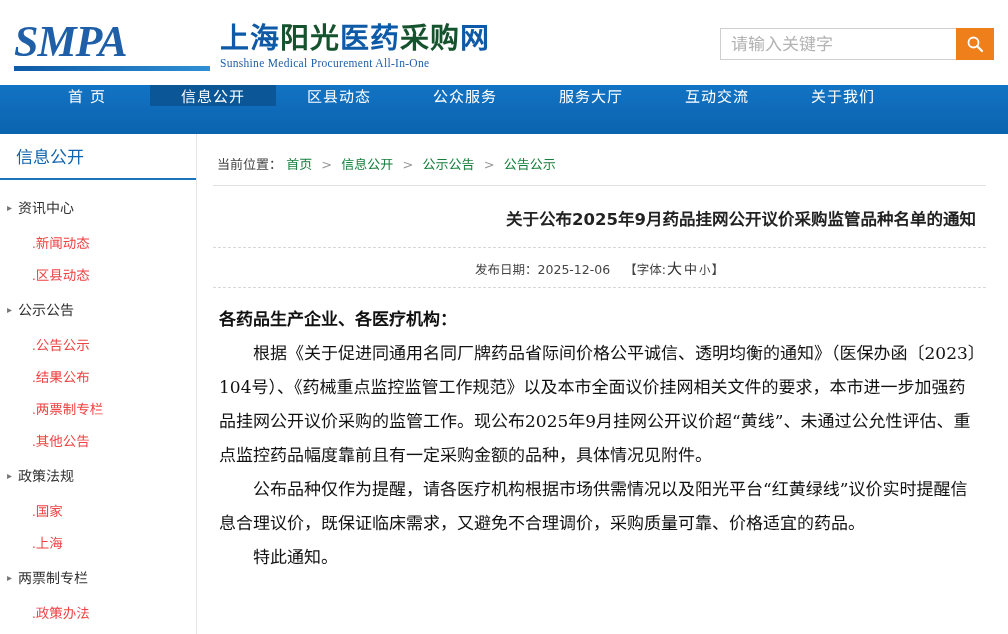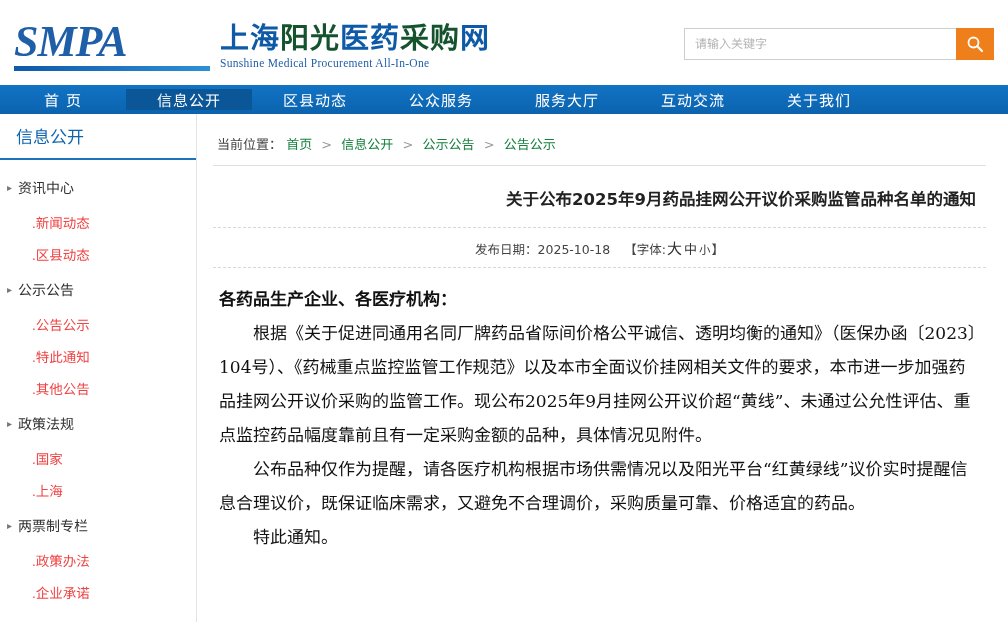--- a/index.html
+++ b/index.html
@@ -71,50 +71,51 @@
 
   .search-box {
     position: absolute;
     right: 14px;
     top: 28px;
     display: flex;
     align-items: stretch;
     height: 32px;
   }
   .search-input {
-    width: 272px;
+    width: 236px;
     height: 32px;
     box-sizing: border-box;
     border: 1px solid #cfcfcf;
     border-right: none;
     padding: 0 10px;
-    font-size: 12px;
+    font-size: 17px;
     color: #333;
     font-family: "DejaVu Sans", sans-serif;
     outline: none;
   }
   .search-input::placeholder { color: #b3b3b3; }
   .search-btn {
     width: 38px;
     height: 32px;
     background: #ef7f1a;
     border: none;
     cursor: pointer;
     display: flex;
     align-items: center;
     justify-content: center;
   }
   .search-btn svg { display: block; }
 
   
   .nav {
-    height: 29px;
+    height: 49px;
     background: linear-gradient(to bottom,#1273c4,#0b63ae);
     display: flex;
-    align-items: center;
+    align-items: flex-start;
+    padding-left: 24px;
   }
   .nav-item {
     flex: 0 0 auto;
     width: 126px;
     display: flex;
     align-items: center;
     justify-content: center;
     color: #ffffff;
     font-size: 15px;
     font-family: "DejaVu Sans", sans-serif;
@@ -284,21 +285,22 @@
         <span>资讯中心</span>
       </div>
       <div class="side-link">.新闻动态</div>
       <div class="side-link">.区县动态</div>
 
       <div class="side-group">
         <span class="arrow">▸</span>
         <span>公示公告</span>
       </div>
       <div class="side-link">.公告公示</div>
-      <div class="side-link">.特此通知</div>
+      <div class="side-link">.结果公布</div>
+      <div class="side-link">.两票制专栏</div>
       <div class="side-link">.其他公告</div>
 
       <div class="side-group">
         <span class="arrow">▸</span>
         <span>政策法规</span>
       </div>
       <div class="side-link">.国家</div>
       <div class="side-link">.上海</div>
 
       <div class="side-group">
@@ -320,21 +322,21 @@
       <a>信息公开</a>
       <span class="sep">&gt;</span>
       <a>公示公告</a>
       <span class="sep">&gt;</span>
       <a>公告公示</a>
     </div>
 
     <div class="doc-title">关于公布2025年9月药品挂网公开议价采购监管品种名单的通知</div>
 
     <div class="doc-meta">
-      <span>发布日期：</span><span>2025-10-18</span>
+      <span>发布日期：</span><span>2025-12-06</span>
       <span class="fs-links">
         <span>【字体:</span><a class="fs-big">大</a><a class="fs-mid">中</a><a class="fs-small">小</a><span>】</span>
       </span>
     </div>
 
     <div class="doc-body">
       <p class="strong">各药品生产企业、各医疗机构：</p>
       <p class="indent">根据《关于促进同通用名同厂牌药品省际间价格公平诚信、透明均衡的通知》（医保办函〔2023〕104号）、《药械重点监控监管工作规范》以及本市全面议价挂网相关文件的要求，本市进一步加强药品挂网公开议价采购的监管工作。现公布2025年9月挂网公开议价超“黄线”、未通过公允性评估、重点监控药品幅度靠前且有一定采购金额的品种，具体情况见附件。</p>
       <p class="indent">公布品种仅作为提醒，请各医疗机构根据市场供需情况以及阳光平台“红黄绿线”议价实时提醒信息合理议价，既保证临床需求，又避免不合理调价，采购质量可靠、价格适宜的药品。</p>
       <p class="indent">特此通知。</p>

